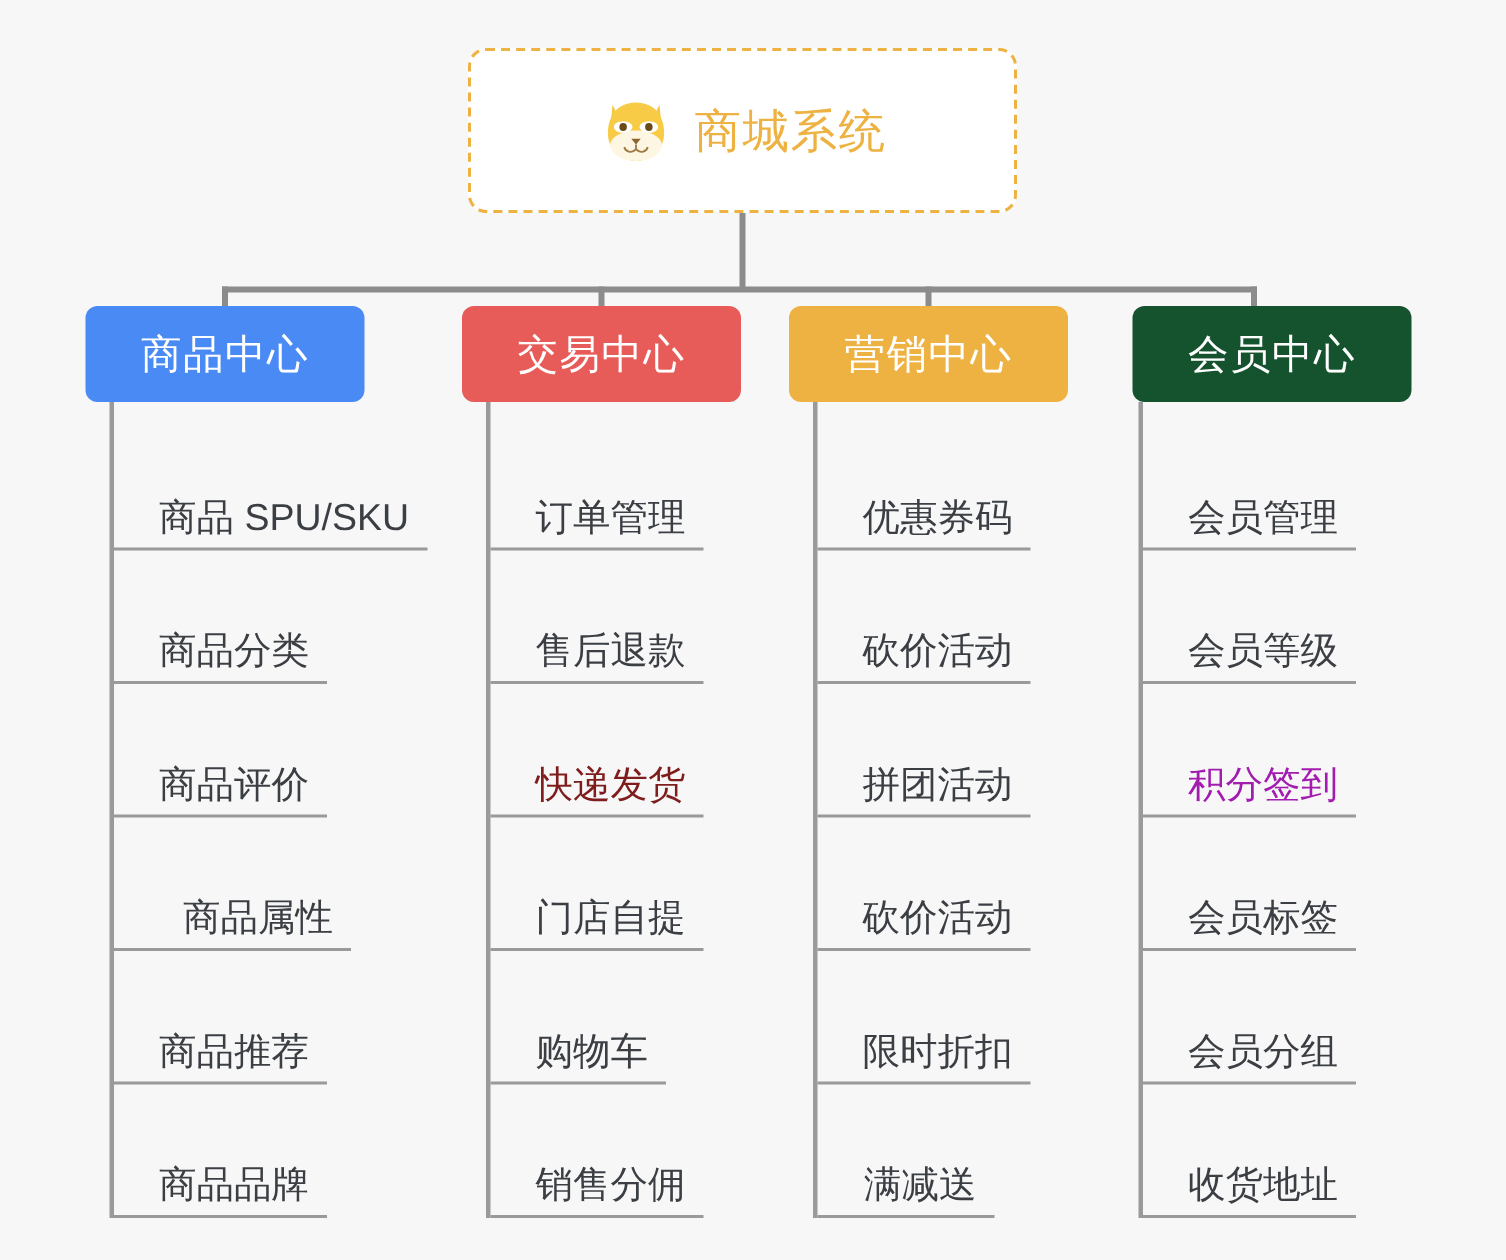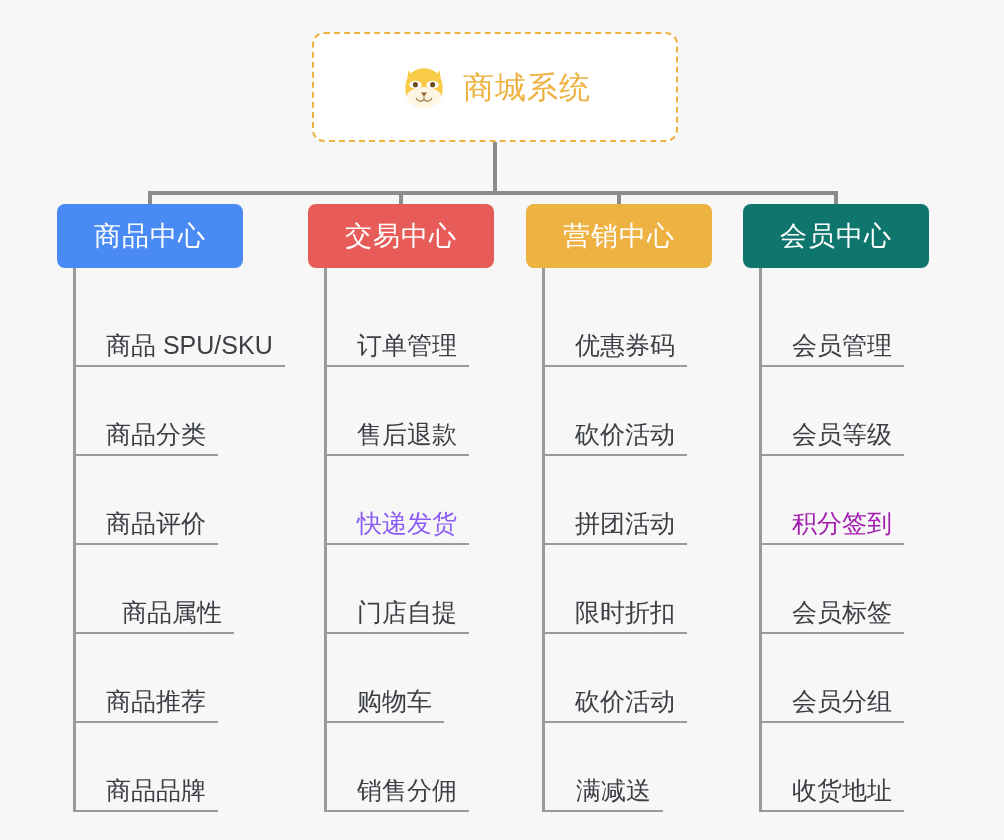--- a/index.html
+++ b/index.html
@@ -197,21 +197,21 @@
         <span>交易中心</span>
       </div>
       <div class="leaves" style="border-left-color: rgb(154, 154, 154);">
         <div class="leaf">
             <span class="leaf-label" style="border-bottom-color: rgb(154, 154, 154); color: rgb(59, 63, 68);">订单管理</span>
           </div>
         <div class="leaf">
             <span class="leaf-label" style="border-bottom-color: rgb(154, 154, 154); color: rgb(59, 63, 68);">售后退款</span>
           </div>
         <div class="leaf">
-            <span class="leaf-label" style="border-bottom-color: rgb(154, 154, 154); color: #8b5cf6;">快递发货</span>
+            <span class="leaf-label" style="border-bottom-color: rgb(154, 154, 154); color: #7f1d1d;">快递发货</span>
           </div>
         <div class="leaf">
             <span class="leaf-label" style="border-bottom-color: rgb(154, 154, 154); color: rgb(59, 63, 68);">门店自提</span>
           </div>
         <div class="leaf">
             <span class="leaf-label" style="border-bottom-color: rgb(154, 154, 154); color: rgb(59, 63, 68);">购物车</span>
           </div>
         <div class="leaf">
             <span class="leaf-label" style="border-bottom-color: rgb(154, 154, 154); color: rgb(59, 63, 68);">销售分佣</span>
           </div>
@@ -226,33 +226,33 @@
         <div class="leaf">
             <span class="leaf-label" style="border-bottom-color: rgb(154, 154, 154); color: rgb(59, 63, 68);">优惠券码</span>
           </div>
         <div class="leaf">
             <span class="leaf-label" style="border-bottom-color: rgb(154, 154, 154); color: rgb(59, 63, 68);">砍价活动</span>
           </div>
         <div class="leaf">
             <span class="leaf-label" style="border-bottom-color: rgb(154, 154, 154); color: rgb(59, 63, 68);">拼团活动</span>
           </div>
         <div class="leaf">
+            <span class="leaf-label" style="border-bottom-color: rgb(154, 154, 154); color: rgb(59, 63, 68);">砍价活动</span>
+          </div>
+        <div class="leaf">
             <span class="leaf-label" style="border-bottom-color: rgb(154, 154, 154); color: rgb(59, 63, 68);">限时折扣</span>
           </div>
         <div class="leaf">
-            <span class="leaf-label" style="border-bottom-color: rgb(154, 154, 154); color: rgb(59, 63, 68);">砍价活动</span>
-          </div>
-        <div class="leaf">
             <span class="leaf-label" style="border-bottom-color: rgb(154, 154, 154); color: rgb(59, 63, 68); padding-left: 31px;">满减送</span>
           </div>
       </div>
     </div>
 
     <div class="column col-3">
-      <div class="cat-box" style="background: #0f766e;">
+      <div class="cat-box" style="background: #14532d; margin-left: 12px;">
         <span>会员中心</span>
       </div>
       <div class="leaves" style="border-left-color: rgb(154, 154, 154);">
         <div class="leaf">
             <span class="leaf-label" style="border-bottom-color: rgb(154, 154, 154); color: rgb(59, 63, 68);">会员管理</span>
           </div>
         <div class="leaf">
             <span class="leaf-label" style="border-bottom-color: rgb(154, 154, 154); color: rgb(59, 63, 68);">会员等级</span>
           </div>
         <div class="leaf">

